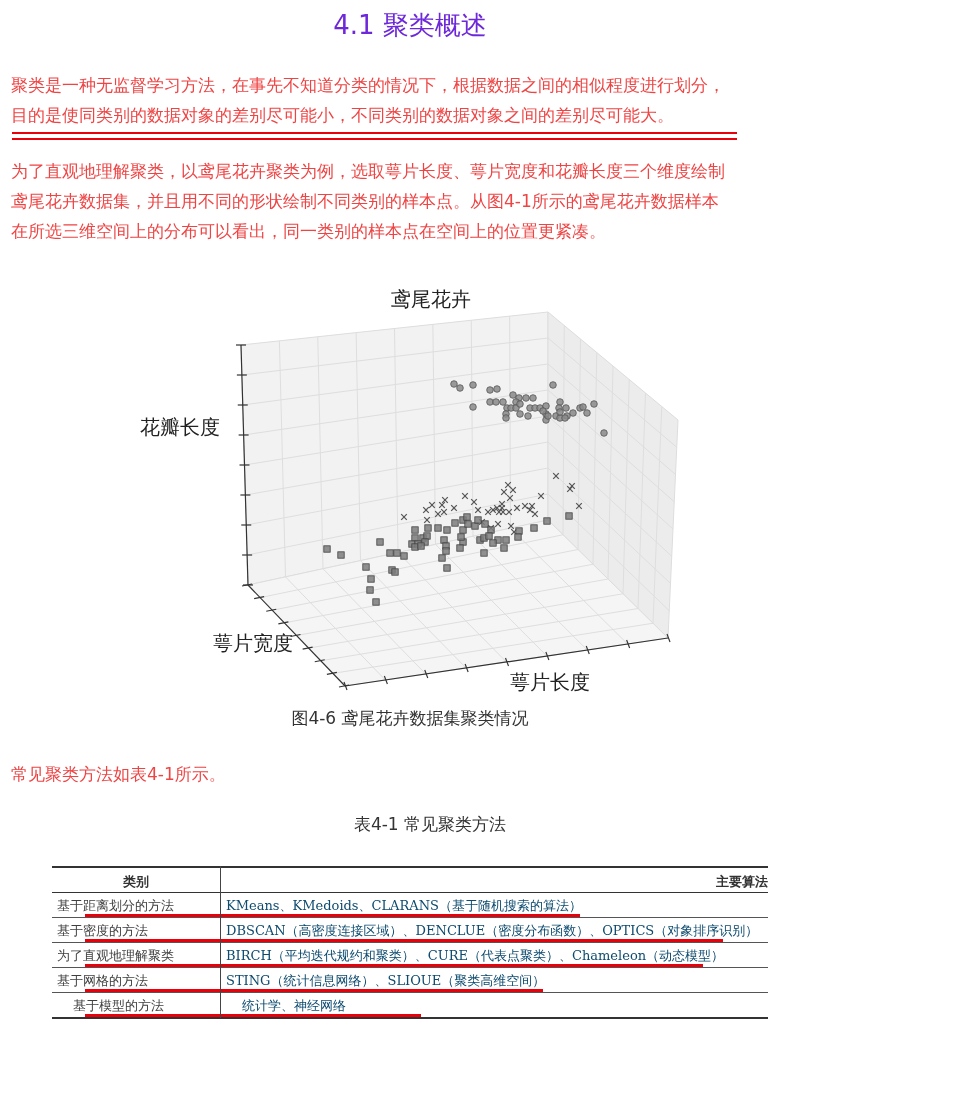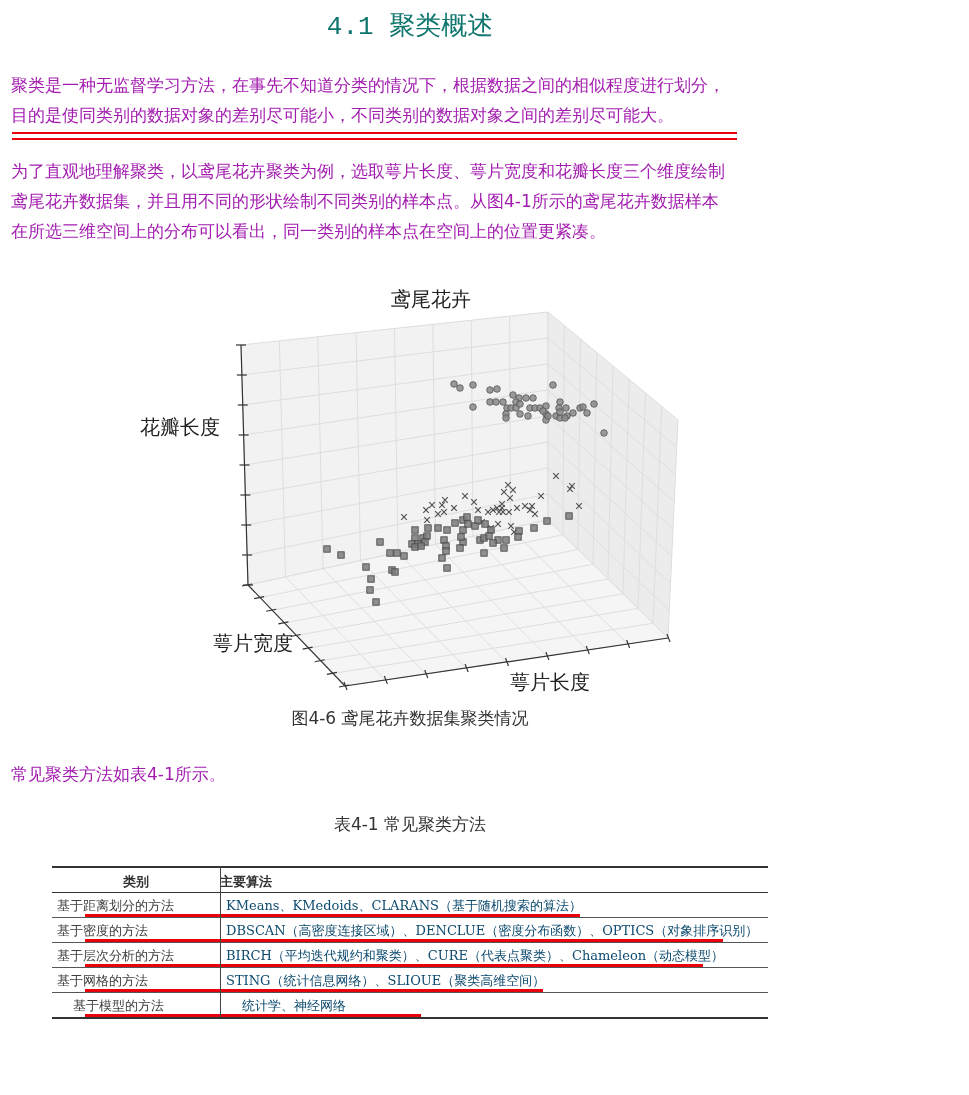--- a/index.html
+++ b/index.html
@@ -1,34 +1,34 @@
 <!DOCTYPE html>
 <html><head>
 <meta charset="utf-8">
 <style>
   html, body { margin:0; padding:0; background:#ffffff; }
   body { width:969px; height:1095px; position:relative; overflow:hidden;
          font-family: "DejaVu Sans", "Liberation Sans", sans-serif; color:#333; }
   .title { position:absolute; left:0; top:8px; width:820px; text-align:center;
-           font-size:26px; color:#0f766e; letter-spacing:0px;font-family:Liberation Mono, monospace; }
-  .para { position:absolute; left:11px; font-size:17px; line-height:30px; color:#a21caf; white-space:nowrap; }
+           font-size:26px; color:#6d28d9; letter-spacing:0px; }
+  .para { position:absolute; left:11px; font-size:17px; line-height:30px; color:#ef4444; white-space:nowrap; }
   .p1 { top:70px; }
   .p2 { top:156px; }
   .red-double { position:absolute; left:12px; width:725px; height:2px; background:#e8000b; }
   .caption { position:absolute; left:0; width:820px; text-align:center; font-size:17px; color:#333; }
   .fig-cap { top:707px; }
-  .tbl-cap { top:813px; }
+  .tbl-cap { top:813px;margin-left:20px; }
   .p3 { top:759px; }
   svg.chart { position:absolute; left:0; top:0; }
   .tbl-wrap { position:absolute; left:52px; top:866px; width:716px; }
   .tbl-row { position:absolute; left:0; width:716px; height:25px; }
   .cell-a { position:absolute; left:5px; top:4px; font-size:13px; font-family:"DejaVu Serif","Liberation Serif",serif; white-space:nowrap; color:#404040; }
   .cell-b { position:absolute; left:174px; top:4px; font-size:13px; font-family:"DejaVu Serif","Liberation Serif",serif; white-space:nowrap; color:#0c4a6e; }
   .hdr-a { position:absolute; left:0; width:168px; text-align:center; top:5px; font-weight:bold; font-size:13px; font-family:"DejaVu Serif","Liberation Serif",serif; }
-  .hdr-b { position:absolute; left:168px; width:548px; text-align:left; top:5px; font-weight:bold; font-size:13px; font-family:"DejaVu Serif","Liberation Serif",serif; }
+  .hdr-b { position:absolute; left:168px; width:548px; text-align:right; top:5px; font-weight:bold; font-size:13px; font-family:"DejaVu Serif","Liberation Serif",serif; }
   .hline { position:absolute; left:0; width:716px; background:#333; }
   .vline { position:absolute; left:168px; top:0; width:1px; height:152px; background:#444; }
   .row-ul { position:absolute; height:3px; background:#e8000b; }
 </style>
 </head>
 <body>
 
 <div class="title">4.1 聚类概述</div>
 
 <div class="para p1">
@@ -412,21 +412,21 @@
       </div>
       <div class="hline" style="top: 51px; height: 1px; background: rgb(85, 85, 85);"></div>
       <div class="row-ul" style="left: 33px; top: 48px; width: 495px; background: rgb(232, 0, 11);"></div>
       <div class="tbl-row" style="top: 52px;">
         <span class="cell-a">基于密度的方法</span>
         <span class="cell-b">DBSCAN（高密度连接区域）、DENCLUE（密度分布函数）、OPTICS（对象排序识别）</span>
       </div>
       <div class="hline" style="top: 76px; height: 1px; background: rgb(85, 85, 85);"></div>
       <div class="row-ul" style="left: 33px; top: 73px; width: 638px; background: rgb(232, 0, 11);"></div>
       <div class="tbl-row" style="top: 77px;">
-        <span class="cell-a">基于层次分析的方法</span>
+        <span class="cell-a">为了直观地理解聚类</span>
         <span class="cell-b">BIRCH（平均迭代规约和聚类）、CURE（代表点聚类）、Chameleon（动态模型）</span>
       </div>
       <div class="hline" style="top: 101px; height: 1px; background: rgb(85, 85, 85);"></div>
       <div class="row-ul" style="left: 33px; top: 98px; width: 618px; background: rgb(232, 0, 11);"></div>
       <div class="tbl-row" style="top: 102px;">
         <span class="cell-a">基于网格的方法</span>
         <span class="cell-b">STING（统计信息网络）、SLIOUE（聚类高维空间）</span>
       </div>
       <div class="hline" style="top: 126px; height: 1px; background: rgb(85, 85, 85);"></div>
       <div class="row-ul" style="left: 33px; top: 123px; width: 458px; background: rgb(232, 0, 11);"></div>

